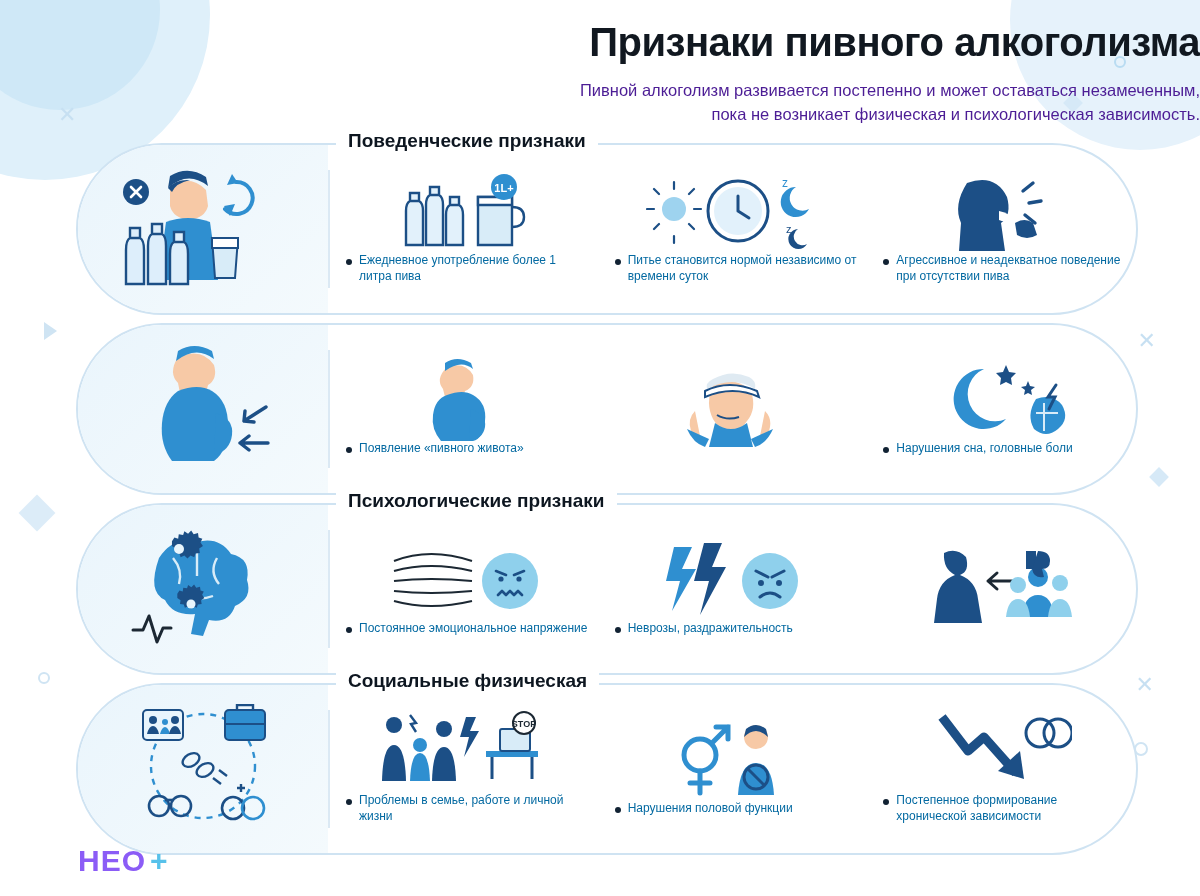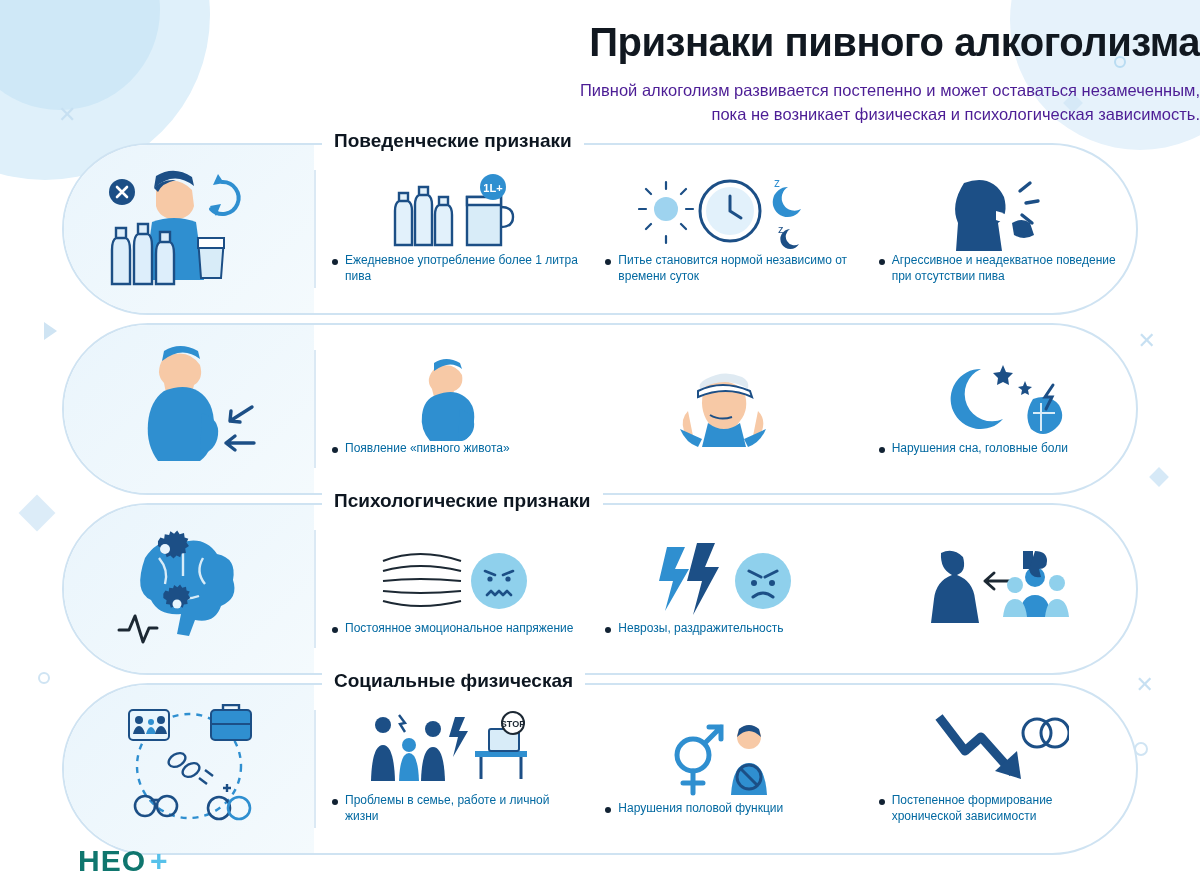--- a/index.html
+++ b/index.html
@@ -64,21 +64,21 @@
   h1 {
     font-size: 40px; font-weight: bold; color: #111820;
     letter-spacing: -0.5px;
   }
   .subtitle {
     margin-top: 14px;
     font-size: 16.5px; color: #4c1d95; line-height: 1.45;
   }
 
   
-  .sections { position: relative; margin-top: 16px; }
+  .sections { position: relative; margin-top: 16px; padding-left: 14px; }
   .section {
     position: relative;
     margin: 0 62px 8px 62px;
     height: 172px;
     border: 2px solid #cfe3f2;
     border-radius: 86px;
     background: #ffffff;
     display: flex;
     align-items: center;
   }
@@ -120,21 +120,21 @@
     width: 6px; height: 6px; border-radius: 50%;
     background: #123; margin-top: 6px; flex: 0 0 6px;
   }
 
   
   .logo {
     position: absolute; left: 78px; bottom: 18px;
     display: flex; align-items: center; gap: 4px;
   }
   .logo-text {
-    font-size: 30px; font-weight: bold; color: #0f766e;
+    font-size: 30px; font-weight: bold; color: #8b5cf6;
     letter-spacing: 1px;
   }
   .logo-plus {
     font-size: 30px; font-weight: bold; color: #57c1ea;
   }
 
   svg { display: block; }
 </style>
 </head>
 <body>

